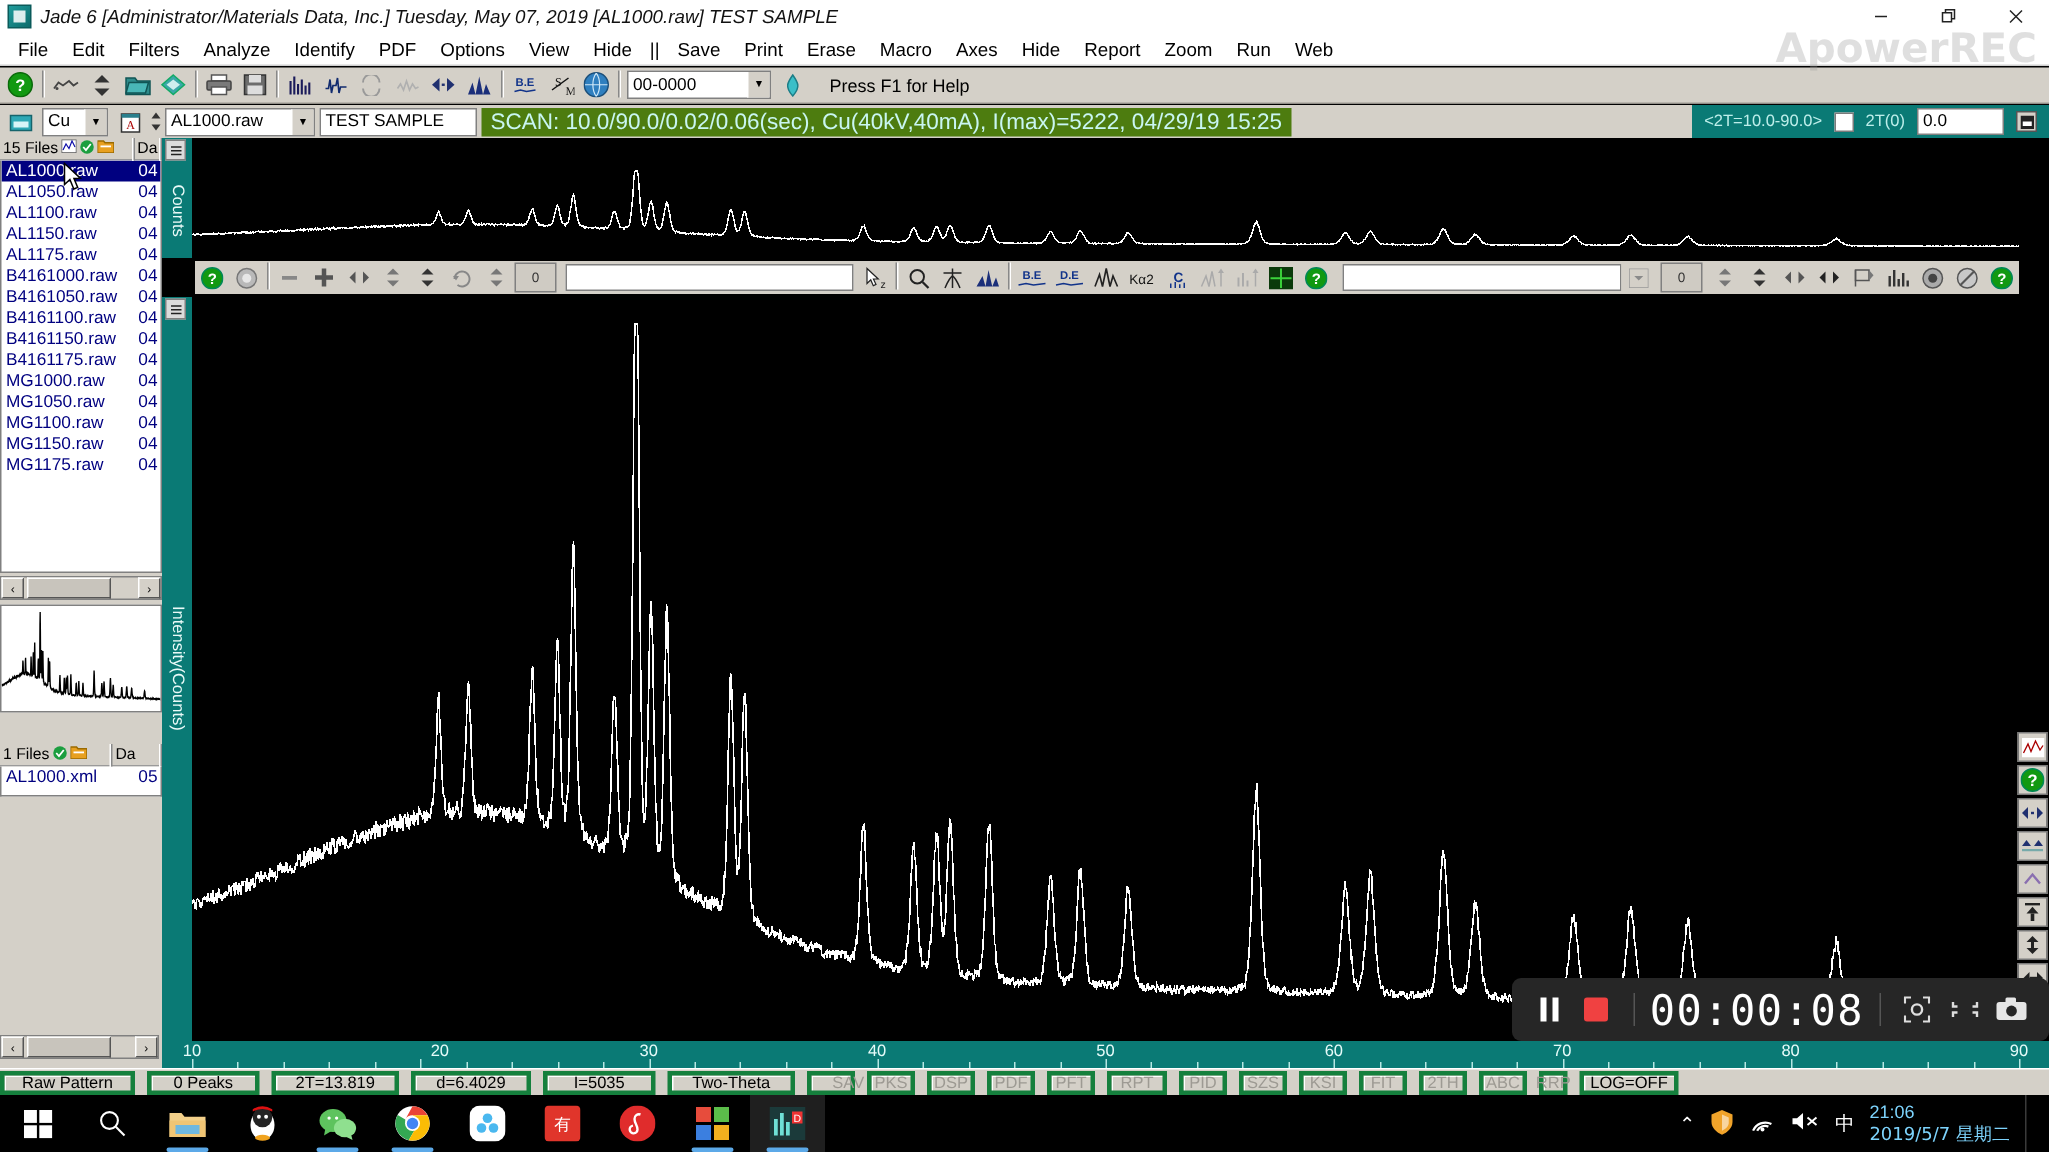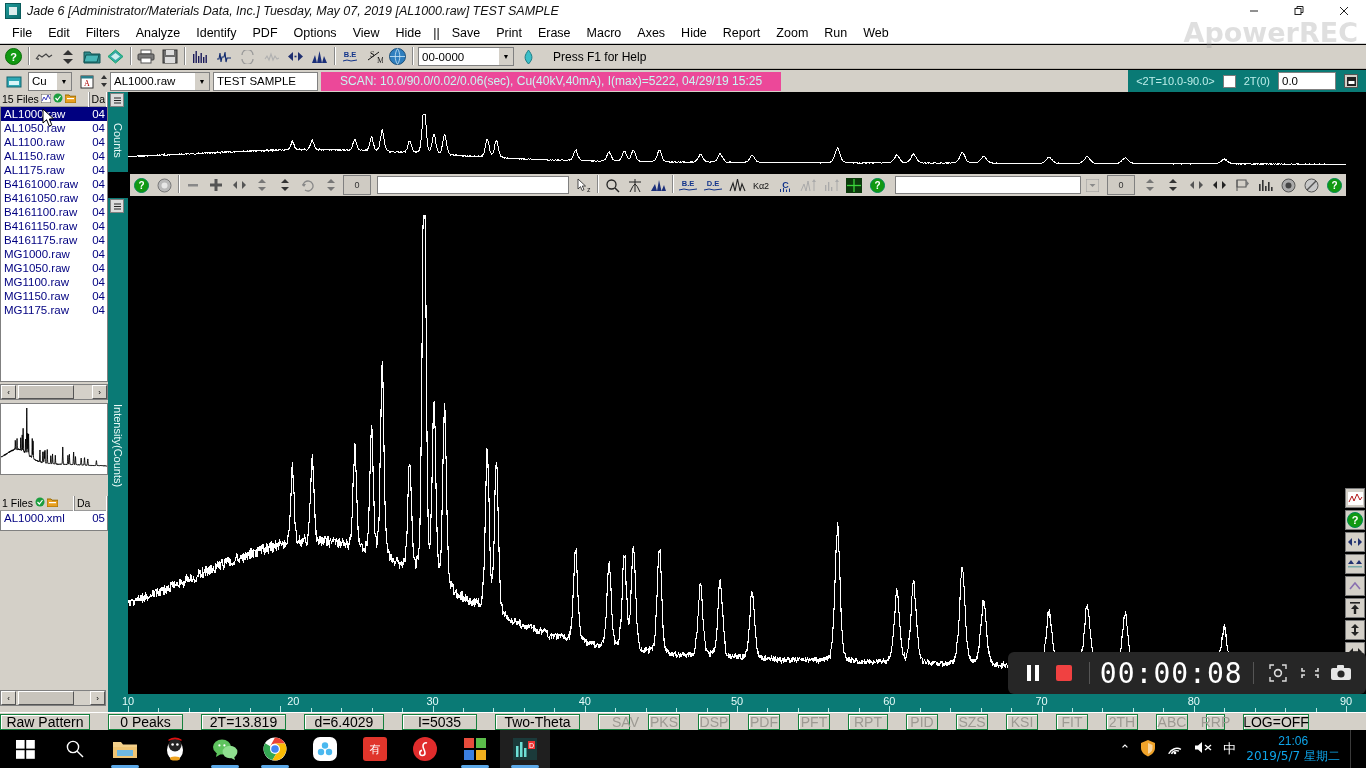--- a/index.html
+++ b/index.html
@@ -80,22 +80,22 @@
     font-size: 7px; color: #000;
   }
   .helptext { font-size: 12px; color: #000; margin-left: 12px; }
 
   
   .toolbar2 {
     position: absolute; left: 0; top: 70px; width: 1366px; height: 22px;
     background: #d4d0c8; display: flex; align-items: center; padding-left: 2px;
   }
   .scaninfo {
-    background: #ec4899; color: #c9f6f2; font-size: 12px; height: 19px;
-    display: flex; align-items: center; padding: 0 19px; white-space: nowrap;
+    background: #4d7c0f; color: #c9f6f2; font-size: 15px; height: 19px;
+    display: flex; align-items: center; padding: 0 6px; white-space: nowrap;
   }
   .rangeinfo {
     background: #0a7a75; color: #bdeeea; font-size: 11px; height: 22px;
     display: flex; align-items: center; padding: 0 8px; gap: 8px;
     margin-left: auto; white-space: nowrap;
   }
   .chk {
     width: 13px; height: 13px; background: #fff; border: 1px solid #7b7b7b;
   }
   .numbox {
@@ -193,23 +193,23 @@
   }
   .xtickmark { position: absolute; bottom: 0; width: 1px; background: #b6e6e2; }
 
   
   .statusbar {
     position: absolute; left: 0; top: 712px; width: 1366px; height: 18px;
     background: #d4d0c8; display: flex; align-items: center;
     border-top: 1px solid #fff;
   }
   .scell {
-    height: 16px; border: 1px solid #15803d; box-shadow: inset 1px 1px 0 #fff;
+    height: 16px; border: 3px solid #15803d; box-shadow: inset 1px 1px 0 #fff;
     display: flex; align-items: center; justify-content: center;
-    font-size: 14px; color: #000; margin-right: 18px; flex: 0 0 auto;
+    font-size: 11px; color: #000; margin-right: 8px; flex: 0 0 auto;
     background: #d4d0c8;
   }
   .scell.dim { color: #9d9a93; }
 
   
   .rightbar {
     position: absolute; right: 0; top: 488px; width: 22px;
     display: flex; flex-direction: column; align-items: center; gap: 2px;
     z-index: 40;
   }
@@ -245,21 +245,21 @@
   }
   .tk.active { background: #1f1f1f; }
   .tk .under {
     position: absolute; bottom: 0; left: 11px; width: 28px; height: 3px;
     background: #5ca9e8; border-radius: 2px;
   }
   .tray {
     margin-left: auto; display: flex; align-items: center; gap: 10px;
     padding-right: 8px; color: #fff; font-size: 12px;
   }
-  .clock { text-align: center; line-height: 1.25; font-size: 12px; color: #0ea5e9; }
+  .clock { text-align: left; line-height: 1.25; font-size: 12px; color: #7dd3fc; }
   .tray-icon { font-size: 13px; color: #fff; }
   .showdesk { width: 8px; height: 38px; border-left: 1px solid #3a3a3a; }
 </style>
 </head>
 <body>
 
 <div id="app">
 
   <div class="titlebar">
     <div class="title-icon"></div>

